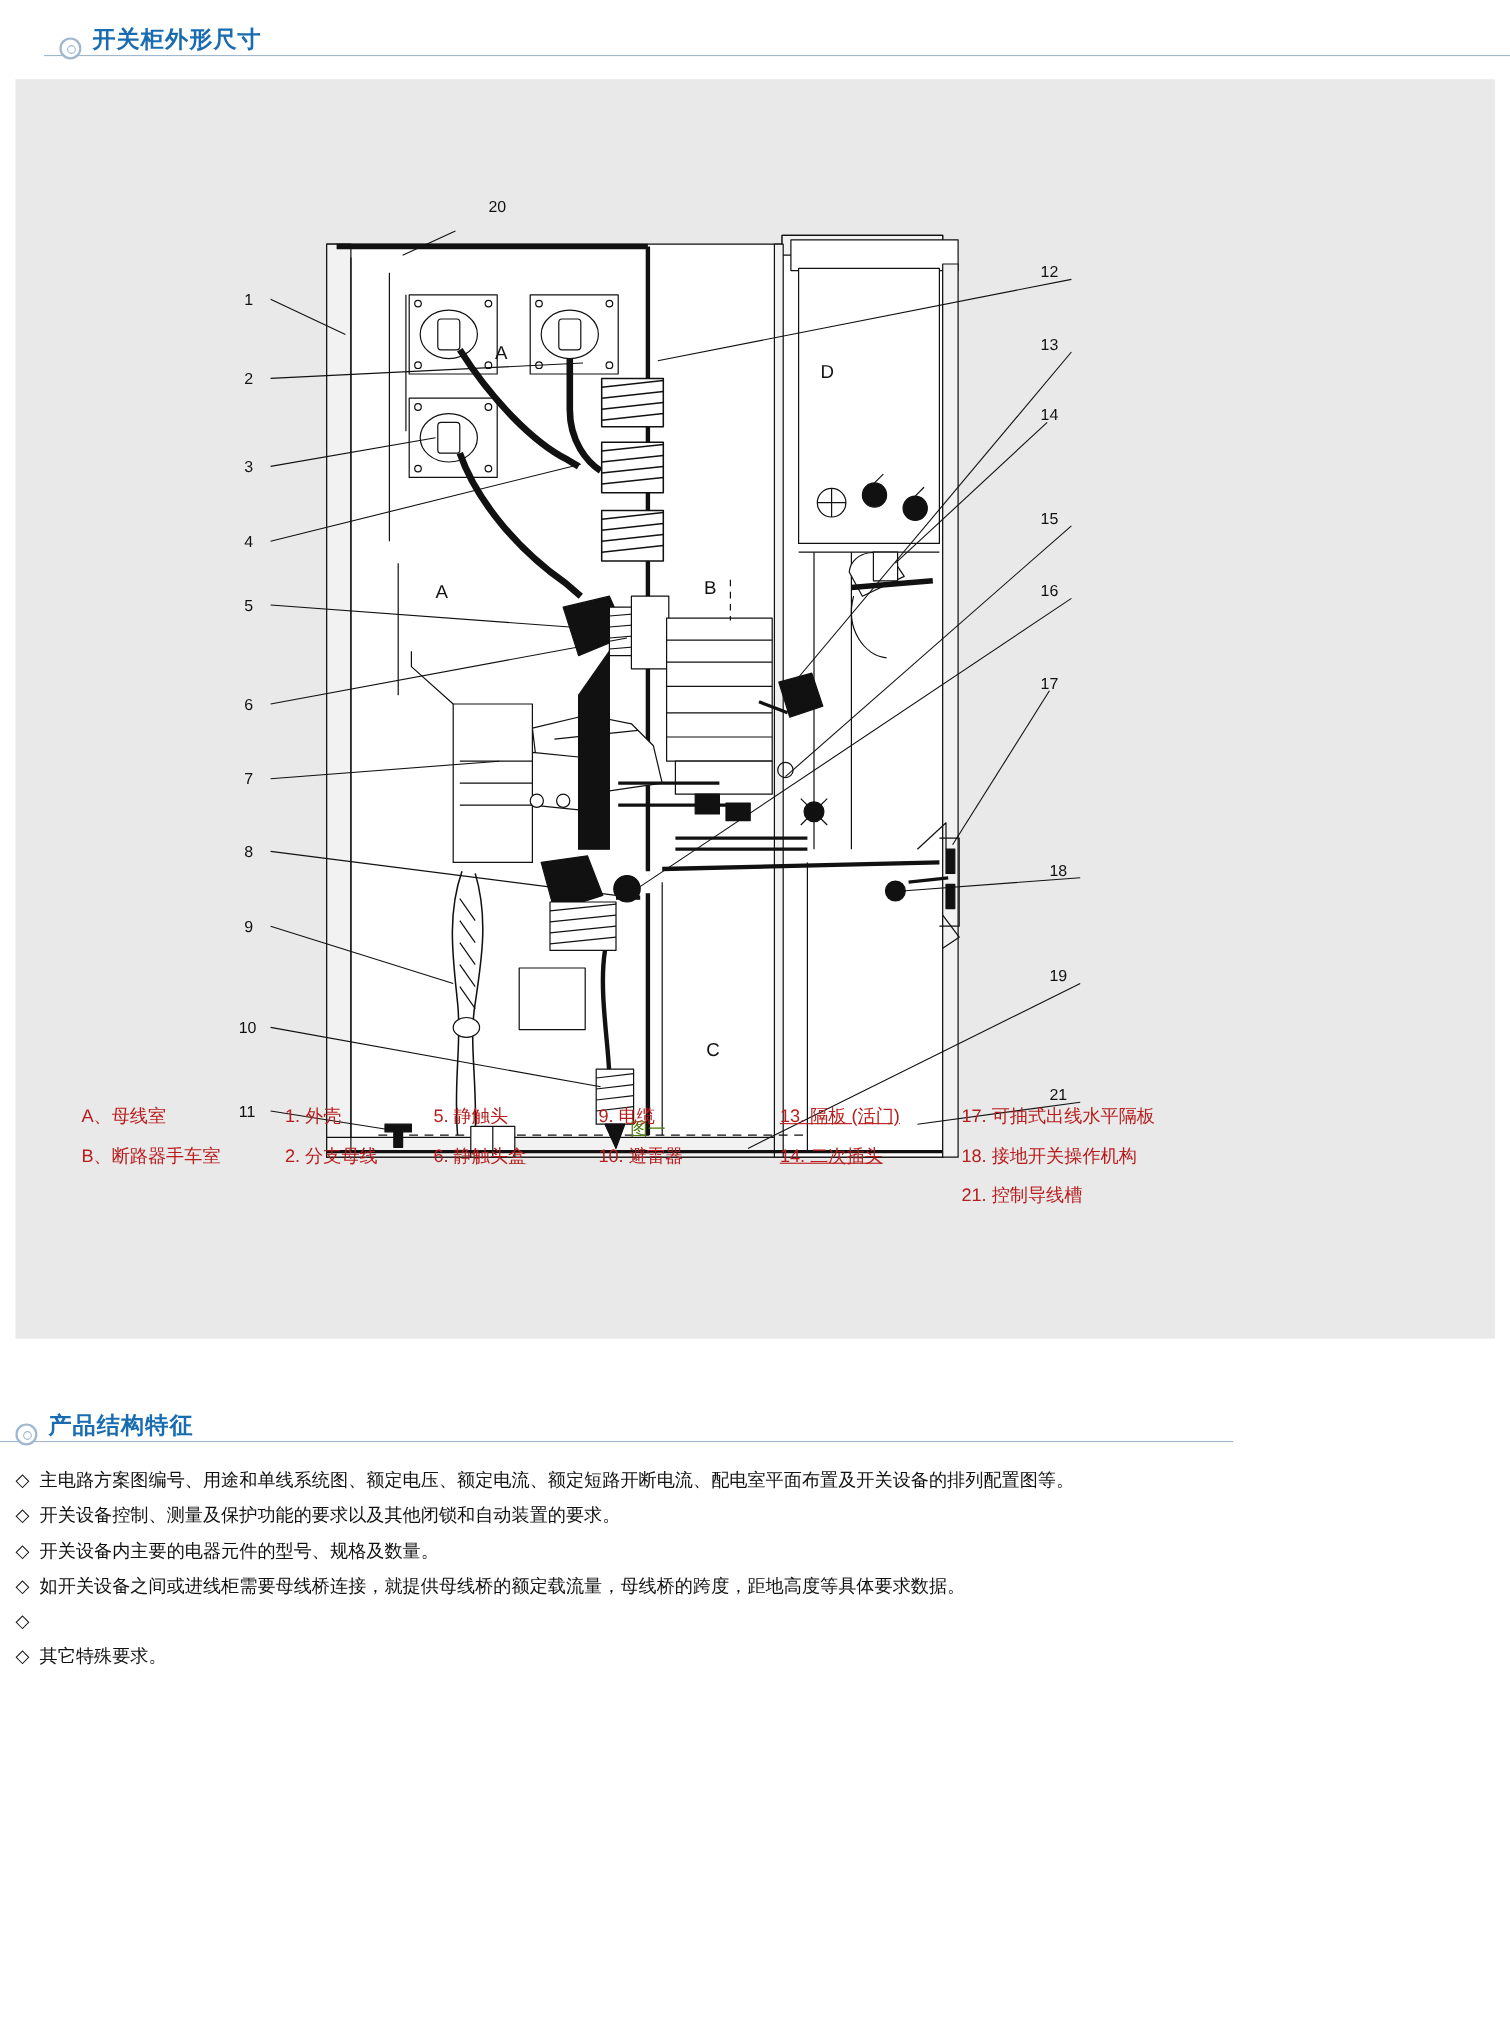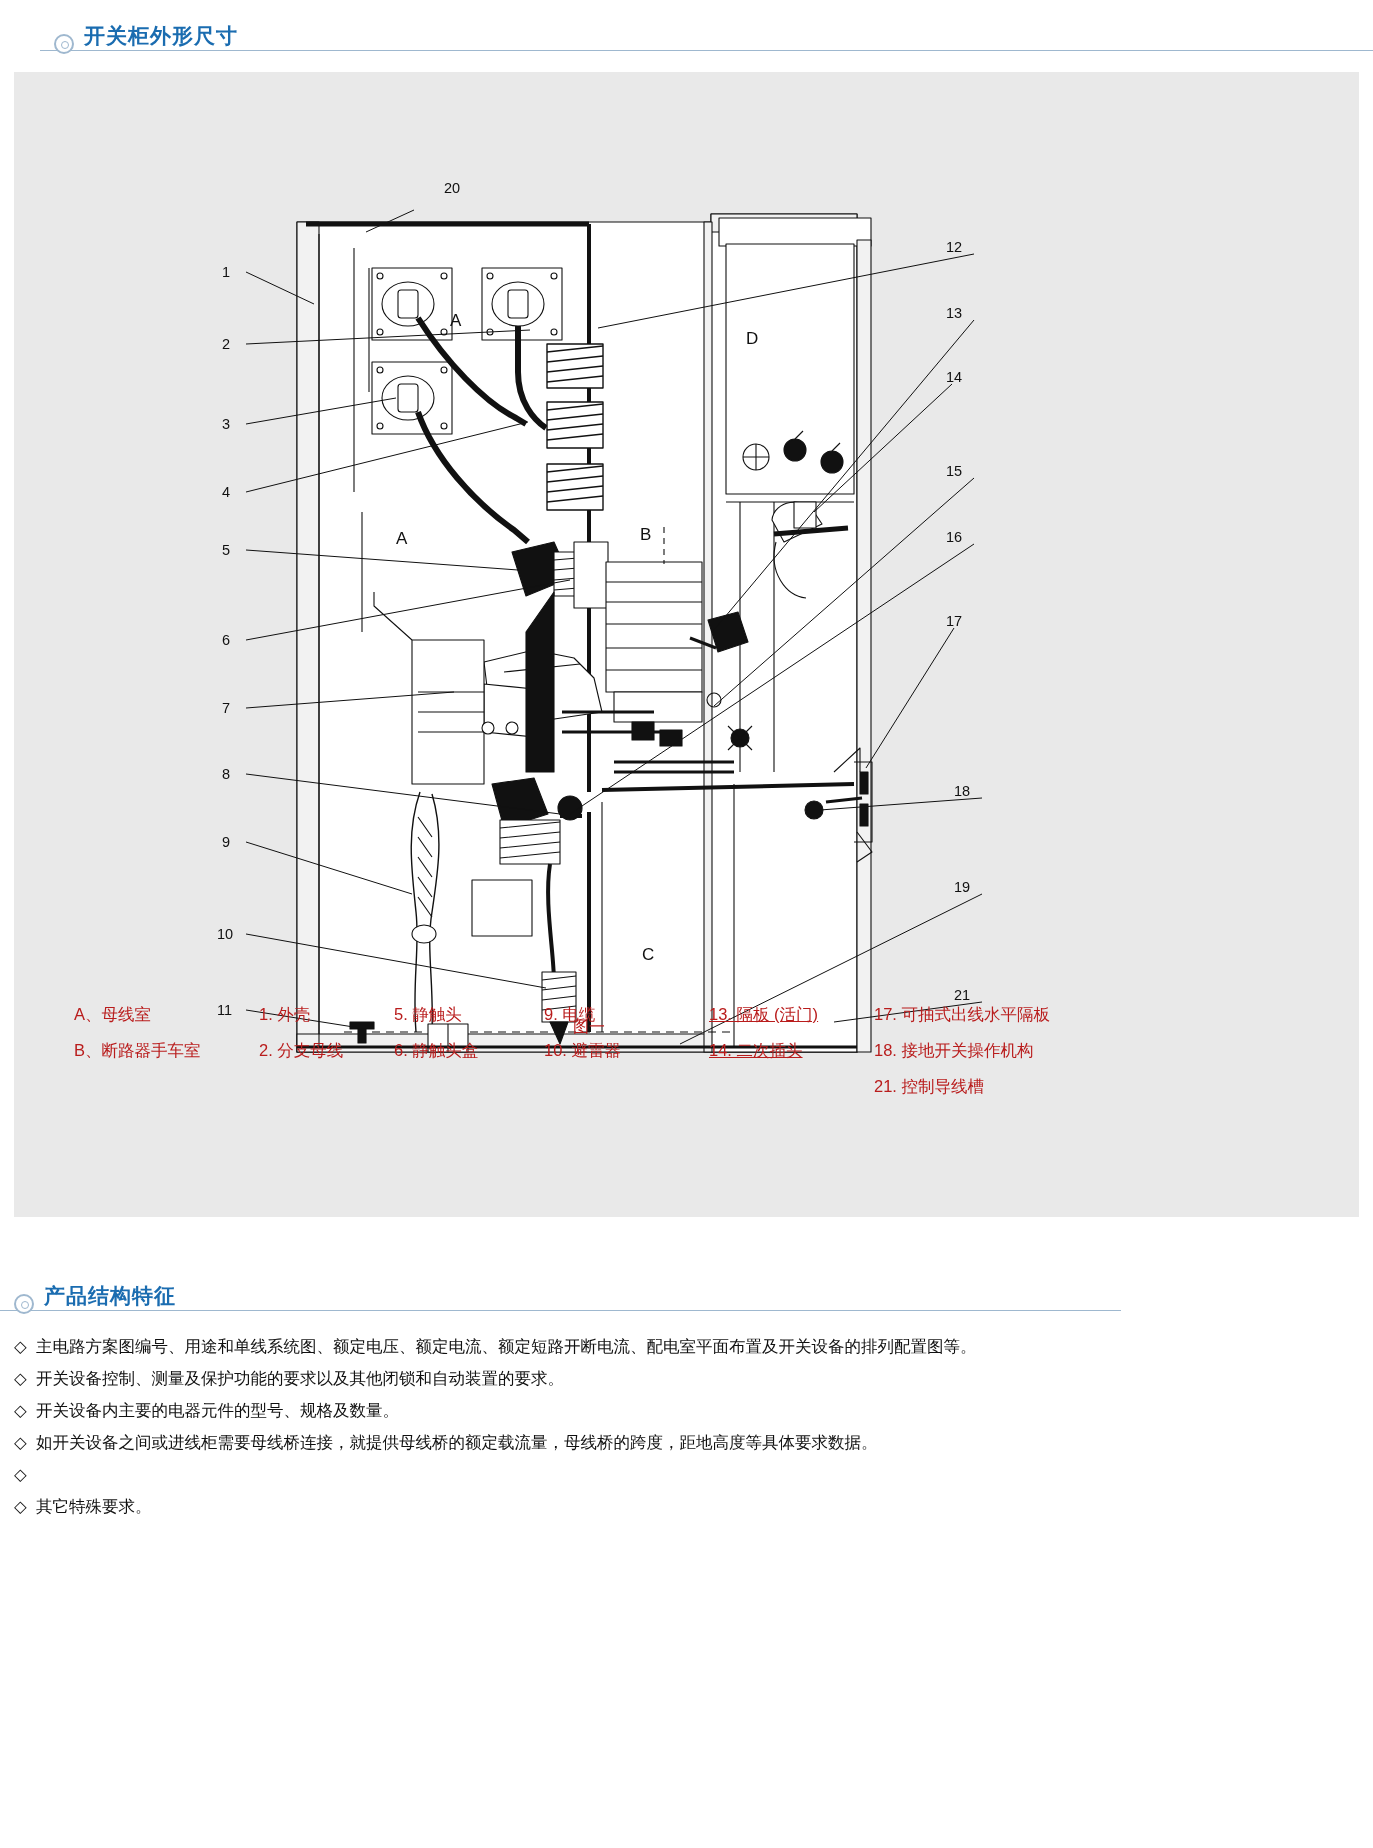--- a/index.html
+++ b/index.html
@@ -33,21 +33,21 @@
     letter-spacing:1px;
   }
   #head1{position:absolute;left:0;top:0;width:1373px;margin-left:40px;}
   #panel{
     position:absolute;left:14px;top:72px;
     width:1345px;height:1145px;
     background:#e9e9e9;
   }
   #figcap{
     position:absolute;left:0;top:945px;width:1150px;
-    text-align:center;font-size:16px;color:#b91c1c;
+    text-align:center;font-size:16px;color:#4d7c0f;
   }
   
   #legend{
     position:absolute;left:60px;top:932px;
     width:1260px;
     font-size:16.5px;color:#b91c1c;
   }
   #legend .row{display:flex;margin-bottom:14px;}
   #legend .c{box-sizing:border-box;padding-right:6px;white-space:nowrap;}
   #legend .c0{width:185px;}

